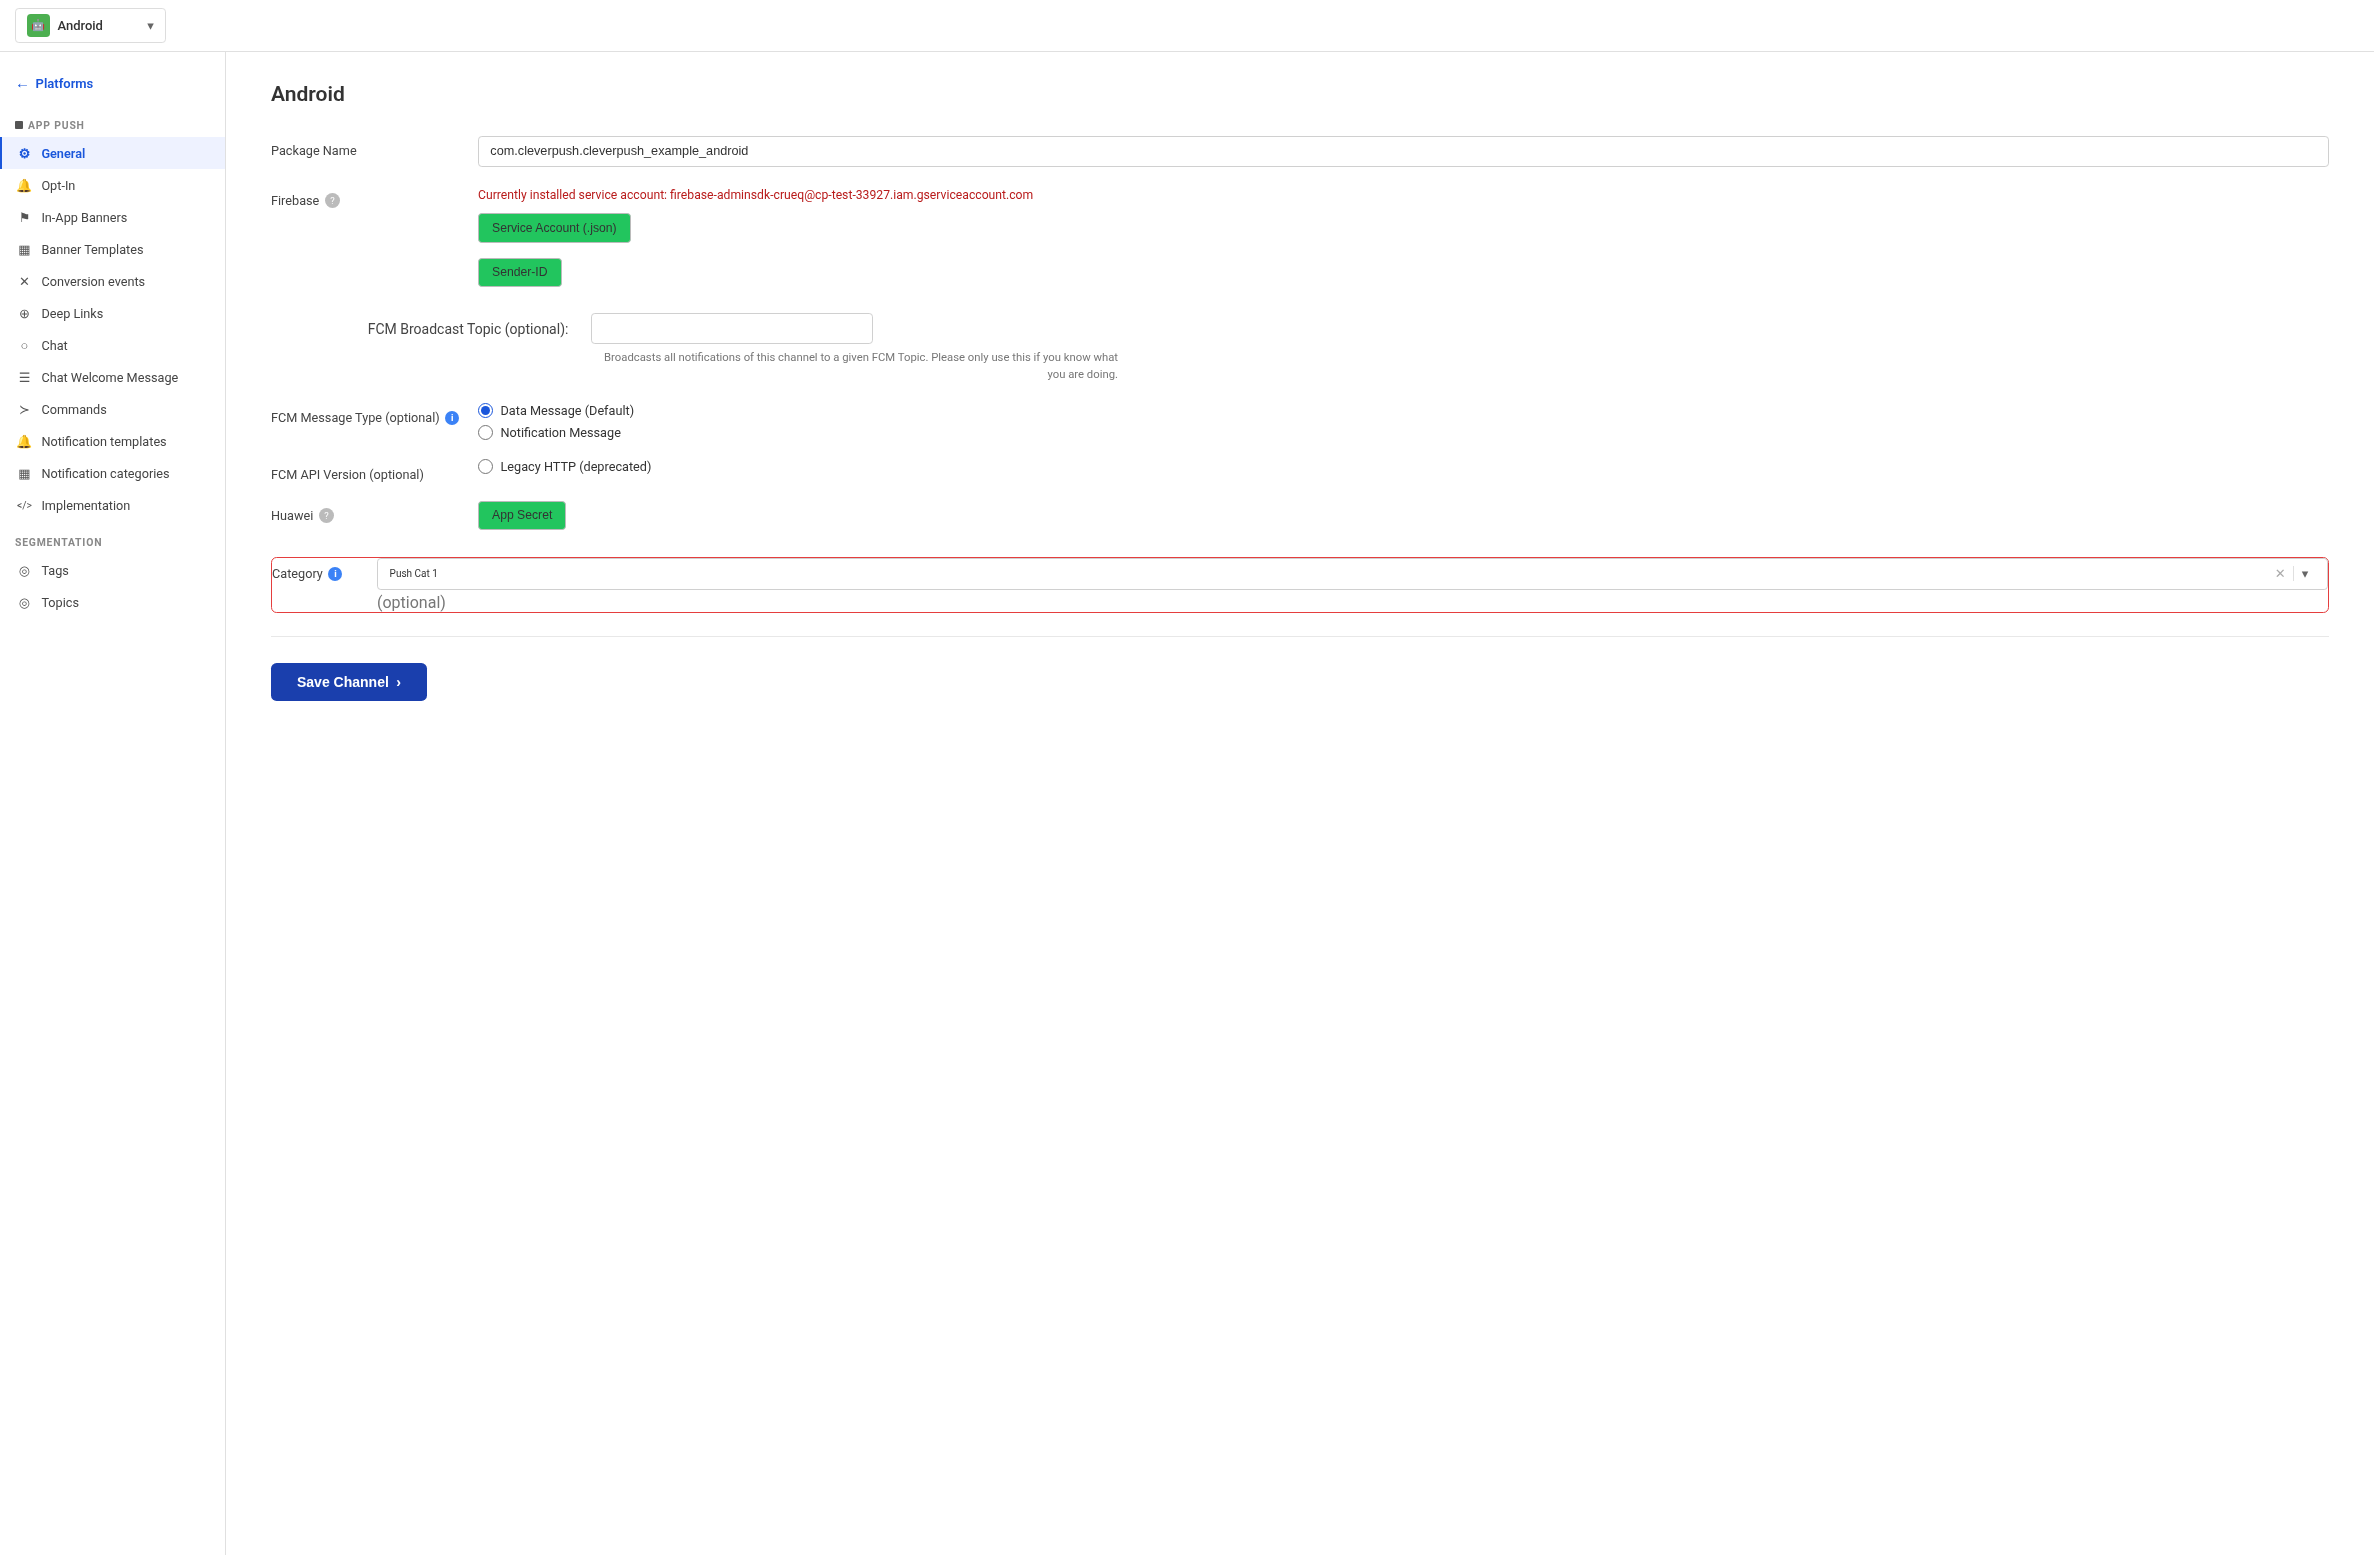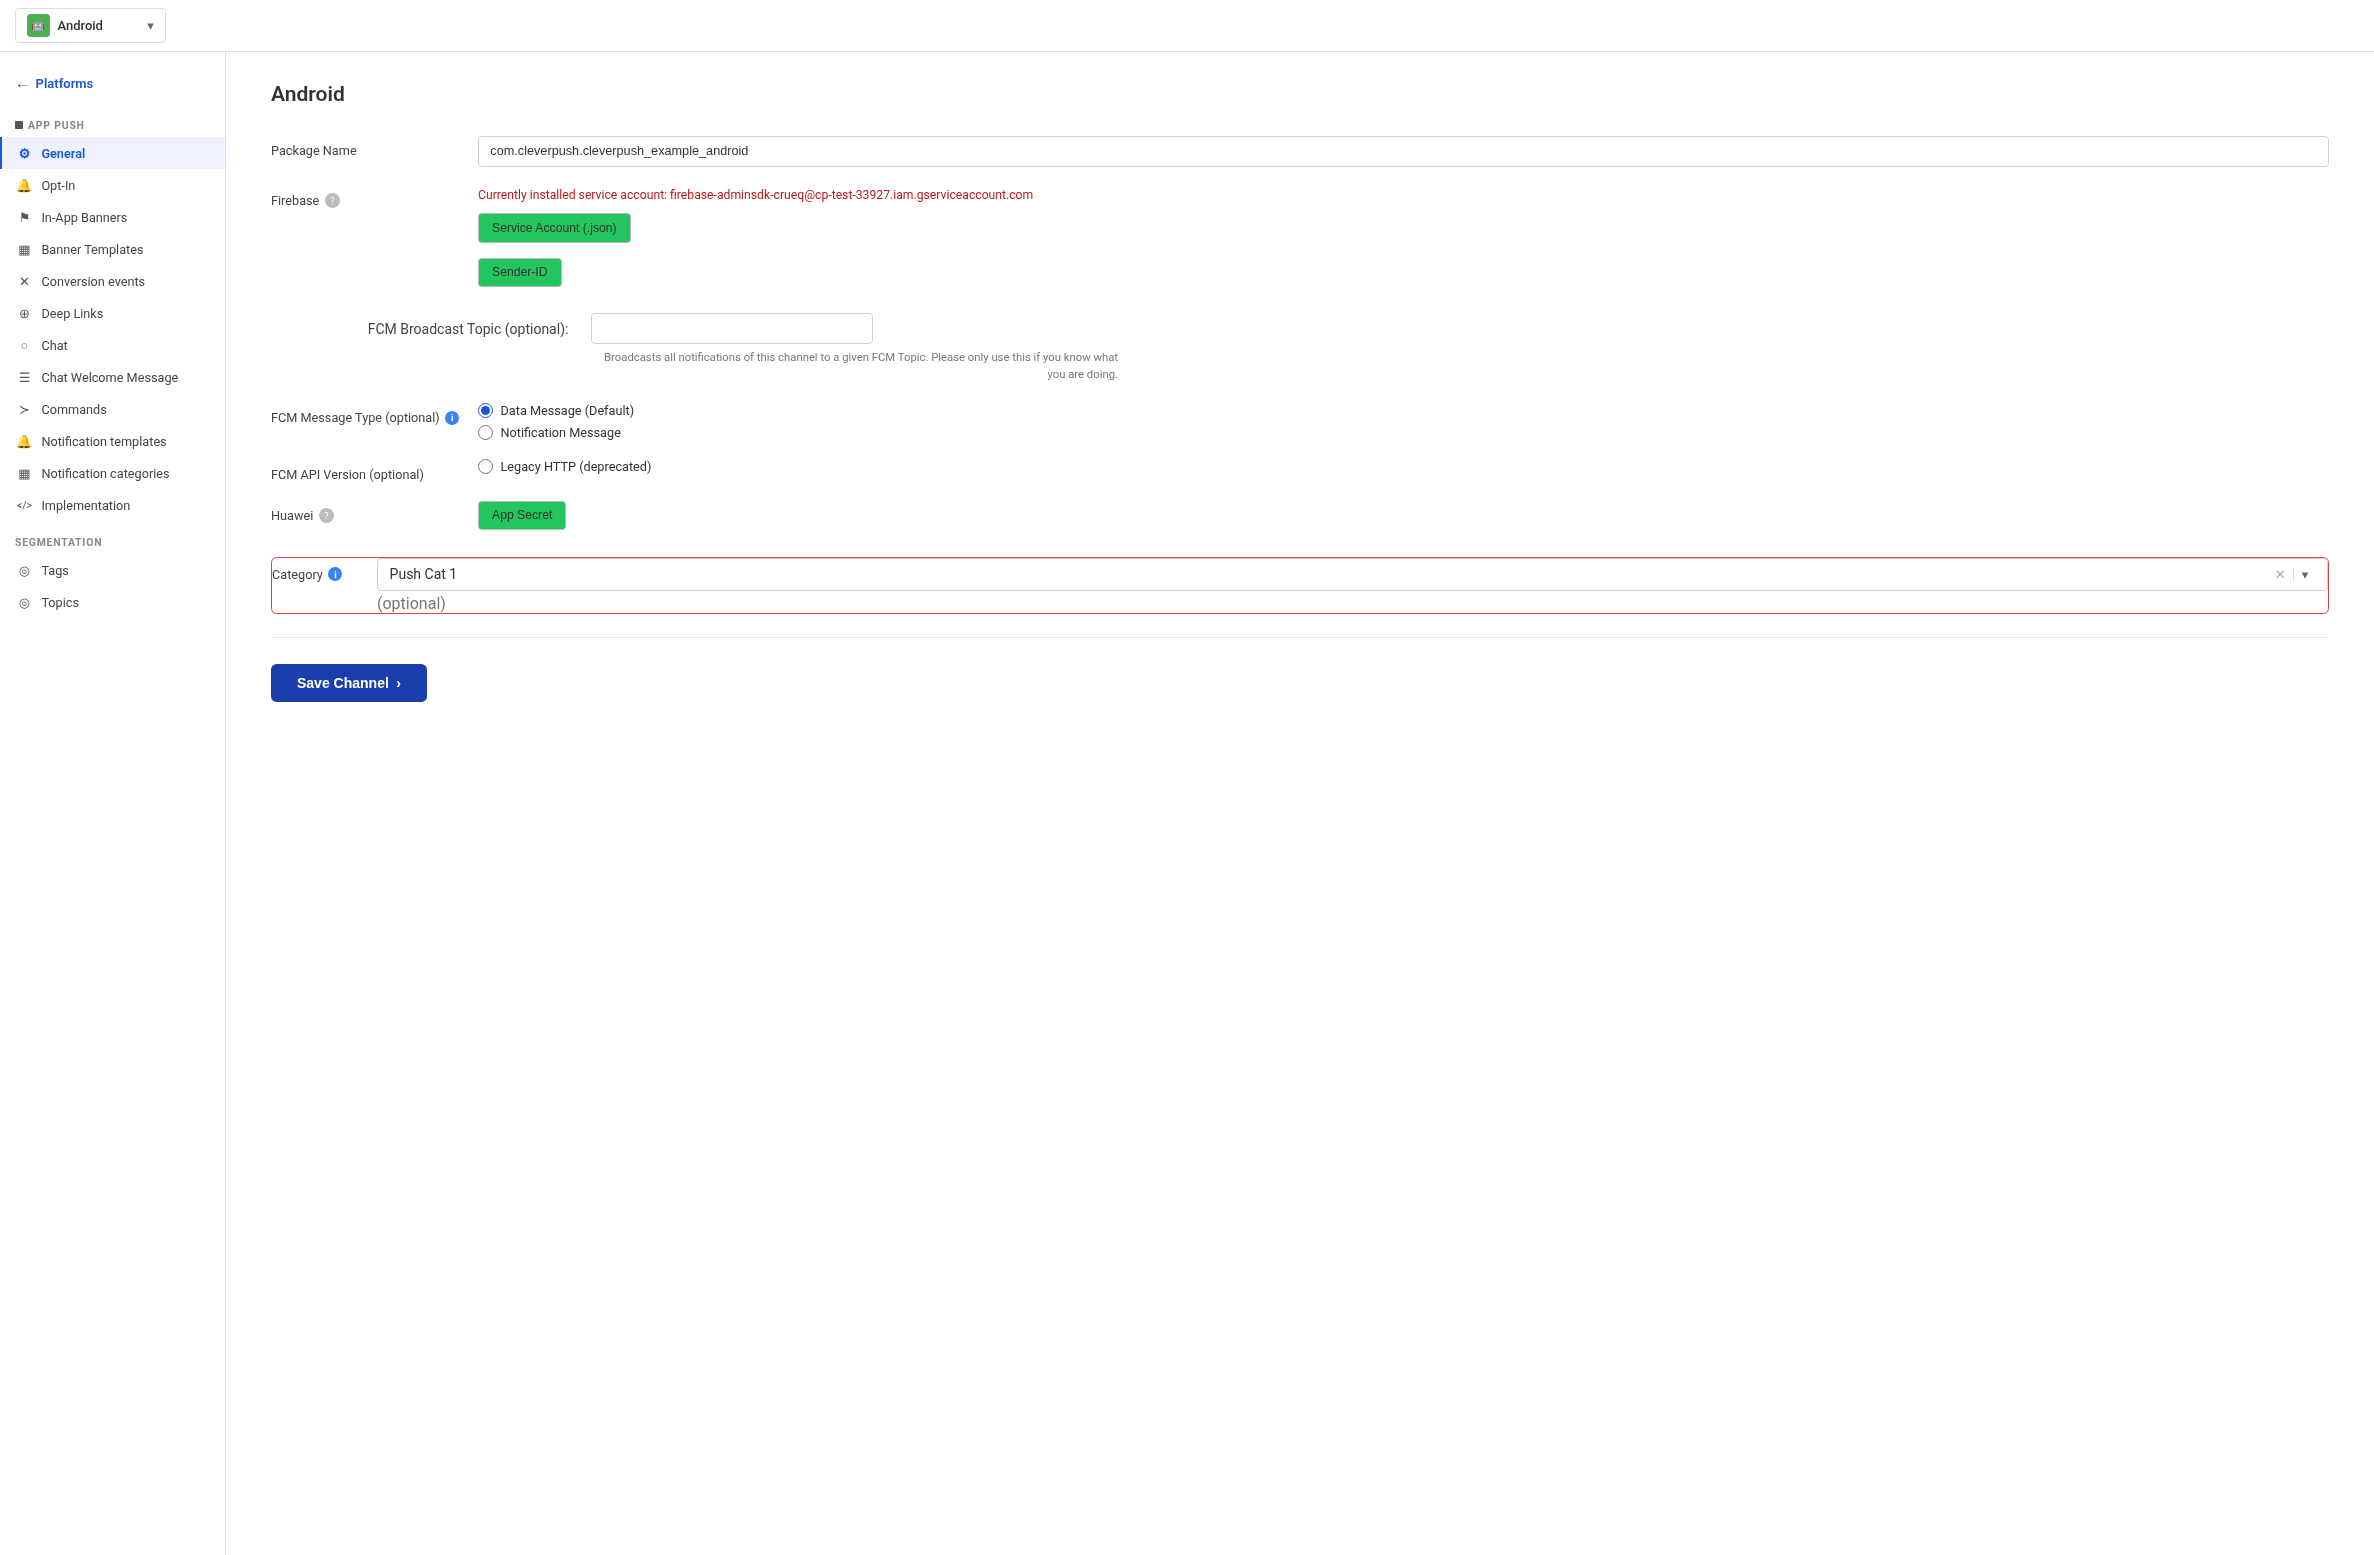--- a/index.html
+++ b/index.html
@@ -229,21 +229,21 @@
           </div>
         </div>
 
         <div class="category-box">
           <div class="category-row">
             <div class="category-label">
               <span>Category</span>
               <span class="inline-info">i</span>
             </div>
             <div style="flex:1; border:0.9px solid #d0d0d0; border-radius:3.8px; padding: 7.5px 11.3px; display:flex; align-items:center;">
-              <span style="flex:1; font-size:14px;">Push Cat 1</span>
+              <span style="flex:1; font-size:10px;">Push Cat 1</span>
               <span style="color:#aaa; cursor:pointer; padding: 0 7.5px;">✕</span>
               <span style="color:#666; padding: 0 7.5px; border-left:0.9px solid #e0e0e0;">▾</span>
             </div>
           </div>
           <div style="padding-left: 105px; margin-top: 3.8px;">
             <span style="font-size:16px; color:#777;">(optional)</span>
           </div>
         </div>
 
         <hr class="divider">

